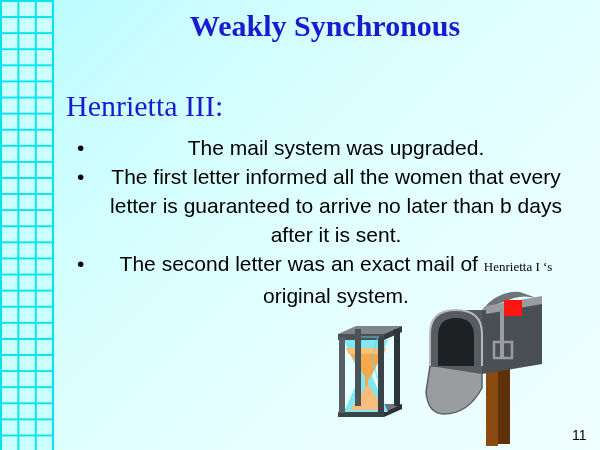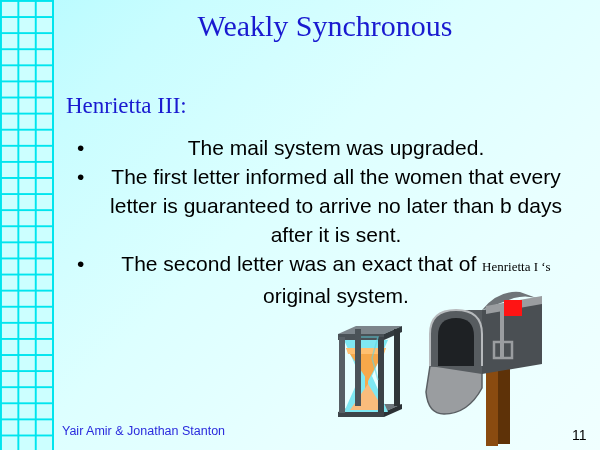--- a/index.html
+++ b/index.html
@@ -48,36 +48,37 @@
   }
 
   
   #title-block {
     position: absolute;
     left: 70px;
     top: 8px;
     width: 510px;
     text-align: center;
     z-index: 4;
+    font-weight: bold;
   }
   .title-line {
     font-family: "Liberation Serif", serif;
     font-size: 30px;
     line-height: 36px;
     color: #1a1ad0;
     white-space: nowrap;
   }
 
   
   #subtitle {
     position: absolute;
     left: 66px;
     top: 92px;
     font-family: "Liberation Serif", serif;
-    font-size: 23px;
+    font-size: 30px;
     line-height: 28px;
     color: #1a1ad0;
     z-index: 4;
   }
 
   
   #bullets {
     position: absolute;
     left: 72px;
     top: 133px;
@@ -158,21 +159,21 @@
       <span class="bullet-text">The mail system was upgraded.</span>
     </div>
 
     <div class="bullet-row">
       <span class="bullet-dot">•</span>
       <span class="bullet-text">The first letter informed all the women that every letter is guaranteed to arrive no later than b days after it is sent.</span>
     </div>
 
     <div class="bullet-row">
       <span class="bullet-dot">•</span>
-      <span class="bullet-text"><span>The second letter was an exact that of </span><span class="serif-inline">Henrietta I ‘s </span><span>original system.</span></span>
+      <span class="bullet-text"><span>The second letter was an exact mail of </span><span class="serif-inline">Henrietta I ‘s </span><span>original system.</span></span>
     </div>
 
   </div>
 
   <div id="hourglass">
     <svg width="96" height="108" viewBox="0 0 96 108" xmlns="http://www.w3.org/2000/svg">
 
       <polygon points="16,94 62,94 80,86 34,86" fill="#6d757b"></polygon>
       <polygon points="16,94 62,94 62,99 16,99" fill="#3d4449"></polygon>
       <polygon points="62,94 80,86 80,91 62,99" fill="#2b3135"></polygon>
@@ -219,16 +220,15 @@
 
       <path d="M6,78 L6,46 Q6,22 32,22 Q58,22 58,46 L58,78" fill="none" stroke="#b7babd" stroke-width="2"></path>
 
       <rect x="76" y="18" width="4" height="52" fill="#9a9da0"></rect>
       <rect x="70" y="54" width="18" height="16" fill="none" stroke="#9a9da0" stroke-width="2.5"></rect>
 
       <rect x="80" y="12" width="18" height="16" fill="#ff1414"></rect>
     </svg>
   </div>
 
-  <div id="footer-author">Yair Amir &amp; Jonathan Stanton</div>
   <div id="footer-pagenum">11</div>
 
 </div>
 
 </body></html>

